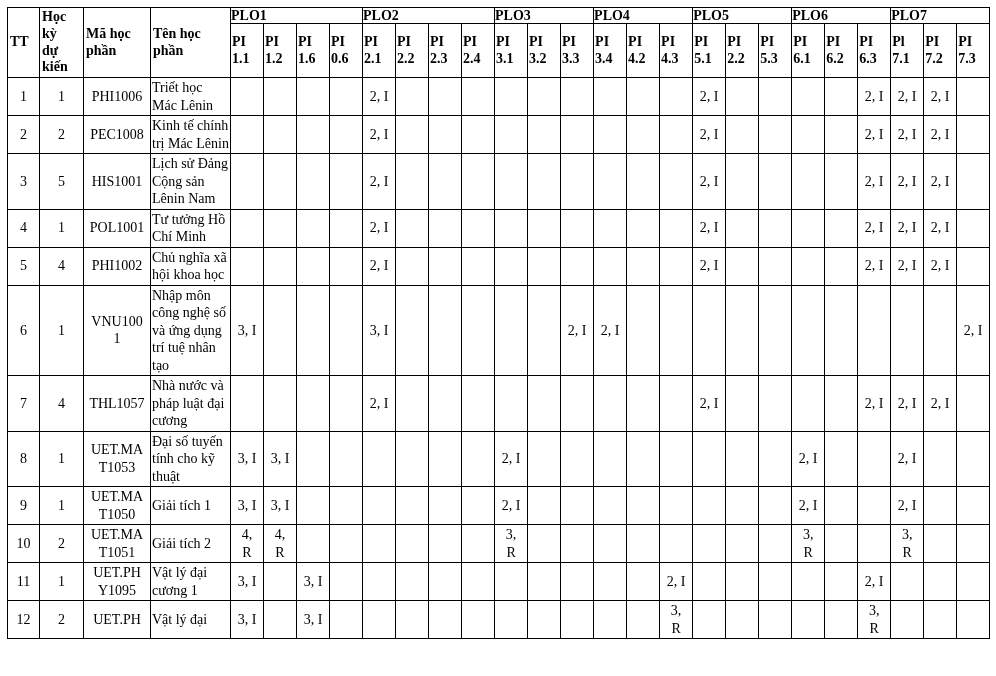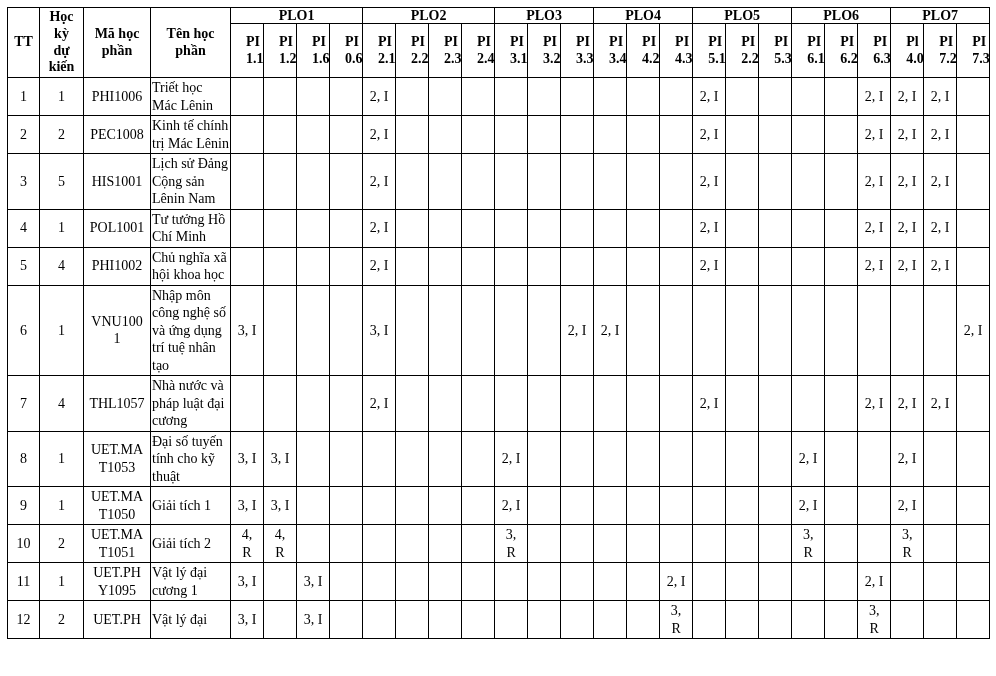--- a/index.html
+++ b/index.html
@@ -28,31 +28,31 @@
   table.plo-table th,
   table.plo-table td {
     border: 1px solid #000000;
     vertical-align: middle;
     white-space: pre-line;
     overflow: hidden;
     font-size: 14px;
   }
   table.plo-table th {
     font-weight: bold;
-    text-align: center;
+    text-align: left;
     line-height: 1.2;
     padding: 1px 1px;
   }
   table.plo-table th.group-h {
     height: 15px;
     line-height: 15px;
     padding: 0;
   }
   table.plo-table th.pi-h {
-    padding: 5px 15px;
+    padding: 5px 1px;
     line-height: 1.2;
   }
   table.plo-table th.left-h {
     padding: 1px 2px;
   }
   table.plo-table td {
     line-height: 1.25;
     padding: 1px 1px;
   }
   td.c-tt, td.c-sem {
@@ -138,21 +138,21 @@
           <th class="pi-h">PI 3.3</th>
           <th class="pi-h">PI 3.4</th>
           <th class="pi-h">PI 4.2</th>
           <th class="pi-h">PI 4.3</th>
           <th class="pi-h">PI 5.1</th>
           <th class="pi-h">PI 2.2</th>
           <th class="pi-h">PI 5.3</th>
           <th class="pi-h">PI 6.1</th>
           <th class="pi-h">PI 6.2</th>
           <th class="pi-h">PI 6.3</th>
-          <th class="pi-h">Pl 4.0</th>
+          <th class="pi-h">Pl 7.1</th>
           <th class="pi-h">PI 7.2</th>
           <th class="pi-h">PI 7.3</th>
         </tr>
       </thead>
     <tbody>
         <tr>
           <td class="c-tt">1</td>
           <td class="c-sem">1</td>
           <td class="c-code">PHI1006</td>
           <td class="c-name">Triết học Mác Lênin</td>

